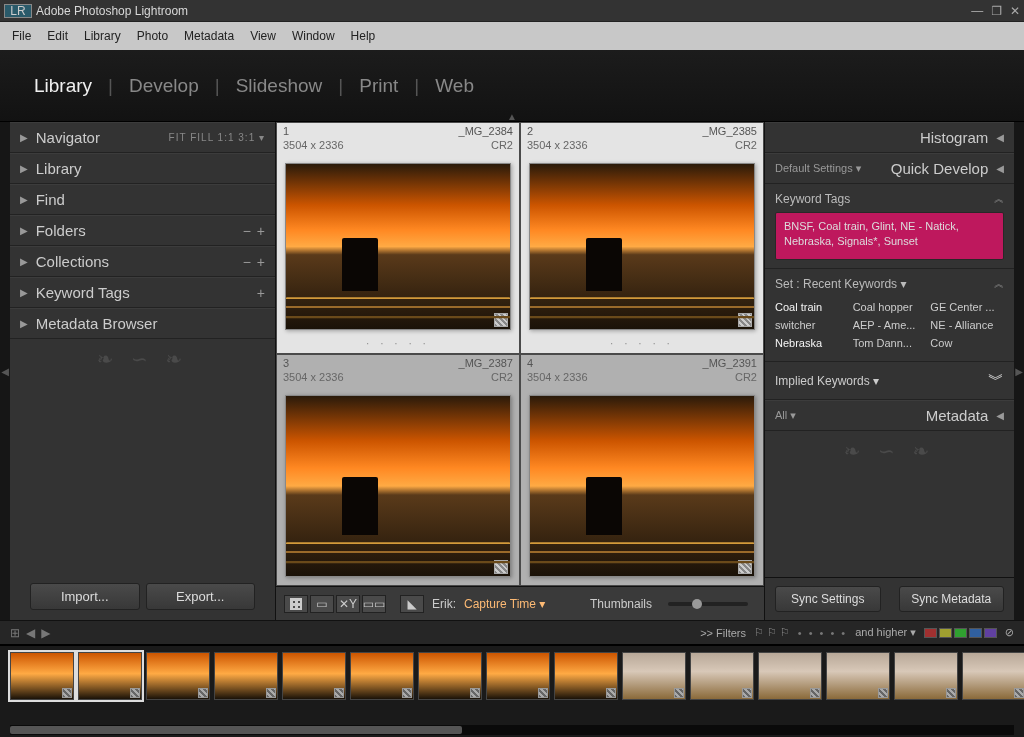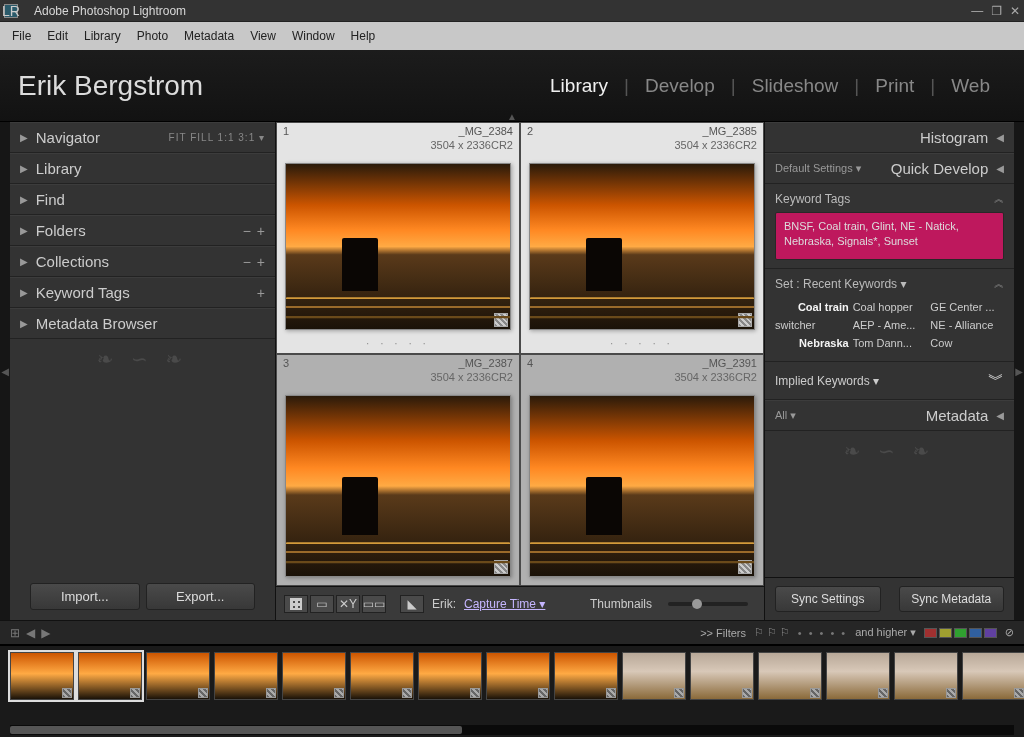--- a/index.html
+++ b/index.html
@@ -1,20 +1,20 @@
 <!DOCTYPE html>
 <html><head>
 <meta charset="utf-8">
 <style>
 * { margin: 0; padding: 0; box-sizing: border-box; font-family: "Segoe UI", "Myriad Pro", Arial, sans-serif; }
 body { background: #1a1a1a; color: #cccccc; width: 1024px; height: 737px; overflow: hidden; user-select: none; }
 
 
 .title-bar { background: #333333; height: 22px; display: flex; align-items: center; padding: 0 4px; border-bottom: 1px solid #222; }
-.title-bar .logo { width: 14px; height: 14px; background: #2a5a6a; border: 1px solid #888; font-size: 14px; display:flex; align-items:center; justify-content:center; margin-right: 16px; }
+.title-bar .logo { width: 28px; height: 14px; background: #2a5a6a; border: 1px solid #888; font-size: 12px; display:flex; align-items:center; justify-content:center; margin-right: 4px; }
 .title-bar .title { font-size: 12px; color: #d8d8d8; flex: 1; }
 .title-bar .win-controls { display: flex; gap: 8px; font-size: 12px; color: #aaa; }
 
 
 .menu-bar { background: #c8c8c8; height: 28px; display: flex; align-items: center; padding: 0 4px; color: #222; font-size: 12px; }
 .menu-bar span { padding: 0 8px; cursor: default; }
 
 
 .identity-bar { background: linear-gradient(#1c1c1c,#121212); height: 72px; display: flex; align-items: center; padding: 0 18px; border-bottom: 1px solid #000; position:relative;}
 .identity-bar .user { font-size: 28px; color: #dcdcdc; font-weight: 400; flex: 1; }
@@ -45,30 +45,30 @@
 
 .r-hdr { height: 31px; display: flex; align-items: center; justify-content: flex-end; padding: 0 10px; border-bottom: 1px solid #222; border-top:1px solid #3c3c3c; font-size: 15px; color: #cccccc; cursor:pointer; }
 .r-hdr .tri-r { font-size: 10px; margin-left: 8px; color: #999; }
 .r-sub { font-size:11px; color:#999; margin-right:auto; }
 .kw-section { padding: 8px 10px; border-bottom:1px solid #222;}
 .kw-section .sec-title { font-size:12px; color:#bbb; display:flex; justify-content:space-between; margin-bottom:6px; align-items:center;}
 .kw-section .sec-title .chev { font-size:10px; color:#888;}
 .kw-tags { background:#be185d; border:1px solid #282828; padding:6px 8px; font-size:11px; color:#ddd; min-height:48px; border-radius:2px; line-height:1.4;}
 .recent-kw { display:grid; grid-template-columns: 1fr 1fr 1fr; gap:6px 4px; padding:4px 0; }
 .recent-kw span { font-size:11px; color:#ccc; white-space:nowrap; overflow:hidden; text-overflow:ellipsis; cursor:pointer;}
-.recent-kw span.sel { color:#f5f5f5; font-weight:700;text-align:right; }
+.recent-kw span.sel { color:#f5f5f5; font-weight:400; }
 .sync-row { display:flex; gap:18px; padding:8px 10px; border-top:1px solid #111; }
 .sync-row button { flex:1; background: linear-gradient(#4a4a4a,#383838); border:1px solid #222; color:#ddd; font-size:12px; padding:5px 0; border-radius:3px; cursor:pointer;}
 
 
 .grid-area { flex:1; overflow:hidden; display:grid; grid-template-columns:1fr 1fr; grid-template-rows:1fr 1fr; background:#5a5a5a; }
 .cell { border:1px solid #4a4a4a; display:flex; flex-direction:column; background:#b0b0b0; }
 .cell.sel { background:#e4e4e4; }
 .cell-hdr { display:flex; justify-content:space-between; padding:2px 6px; font-size:11px; color:#555; }
-.cell-sub { display:flex; justify-content:flex-end; padding:0 6px 4px; font-size:11px; color:#666; }
+.cell-sub { display:flex; justify-content:space-between; padding:0 6px 4px; font-size:11px; color:#666; }
 .thumb { flex:1; margin:8px; border:1px solid #888; box-shadow:1px 1px 4px rgba(0,0,0,0.3); position:relative; overflow:hidden; background: linear-gradient(to bottom, #2a1a0a 0%, #cc5500 25%, #ff8822 40%, #ffaa44 50%, #5a3a1a 55%, #1a1208 100%); }
 .thumb::before { content:''; position:absolute; left:25%; top:45%; width:16%; height:32%; background:#0a0604; border-radius:2px 2px 0 0; }
 .thumb::after { content:''; position:absolute; left:0; right:0; bottom:18%; height:2px; background: #d39a3a; box-shadow: 0 10px 0 #9a6a2a, 0 20px 0 #6a4a1a; transform: perspective(100px) rotateX(30deg); }
 .cell .dots { text-align:center; color:#888; font-size:10px; letter-spacing:4px; padding-bottom:4px;}
 .cell .badge { position:absolute; right:2px; bottom:2px; width:14px; height:14px; border:1px solid #aaa; background:repeating-linear-gradient(45deg,#888,#888 2px,#ccc 2px,#ccc 4px);}
 
 
 .grid-toolbar { height:34px; background:#3a3a3a; border-top:1px solid #111; display:flex; align-items:center; padding:0 8px; gap:8px; font-size:12px; color:#ccc;}
 .view-btns { display:flex; gap:2px; }
 .vb { width:24px; height:18px; border:1px solid #222; background:#4a4a4a; cursor:pointer; display:flex; align-items:center; justify-content:center;}
@@ -111,21 +111,20 @@
     <span>Edit</span>
     <span>Library</span>
     <span>Photo</span>
     <span>Metadata</span>
     <span>View</span>
     <span>Window</span>
     <span>Help</span>
   </div>
 
 <div class="identity-bar">
-  <div class="user">Erik Bergstrom</div>
   <div class="modules" id="modules">
       <span class="active">Library</span>
       <span class="sep">|</span>
       <span>Develop</span>
       <span class="sep">|</span>
       <span>Slideshow</span>
       <span class="sep">|</span>
       <span>Print</span>
       <span class="sep">|</span>
       <span>Web</span>
@@ -242,21 +241,21 @@
       </div>
     <div class="grid-toolbar">
       <div class="view-btns">
         <div class="vb grid-icon"></div>
         <div class="vb">▭</div>
         <div class="vb">✕Y</div>
         <div class="vb">▭▭</div>
       </div>
       <div class="vb" style="margin-left:6px;">◣</div>
       <span>Erik:</span>
-      <span style="color:#c4b5fd;text-decoration:underline;">Capture Time ▾</span>
+      <span style="color:#fdba74;">Capture Time ▾</span>
       <span style="flex:1"></span>
       <span>Thumbnails</span>
       <div class="slider"></div>
     </div>
   </div>
 
   <div class="right-panel">
     <div class="r-hdr">
       <span>Histogram</span>
       <span class="tri-r">◀</span>

